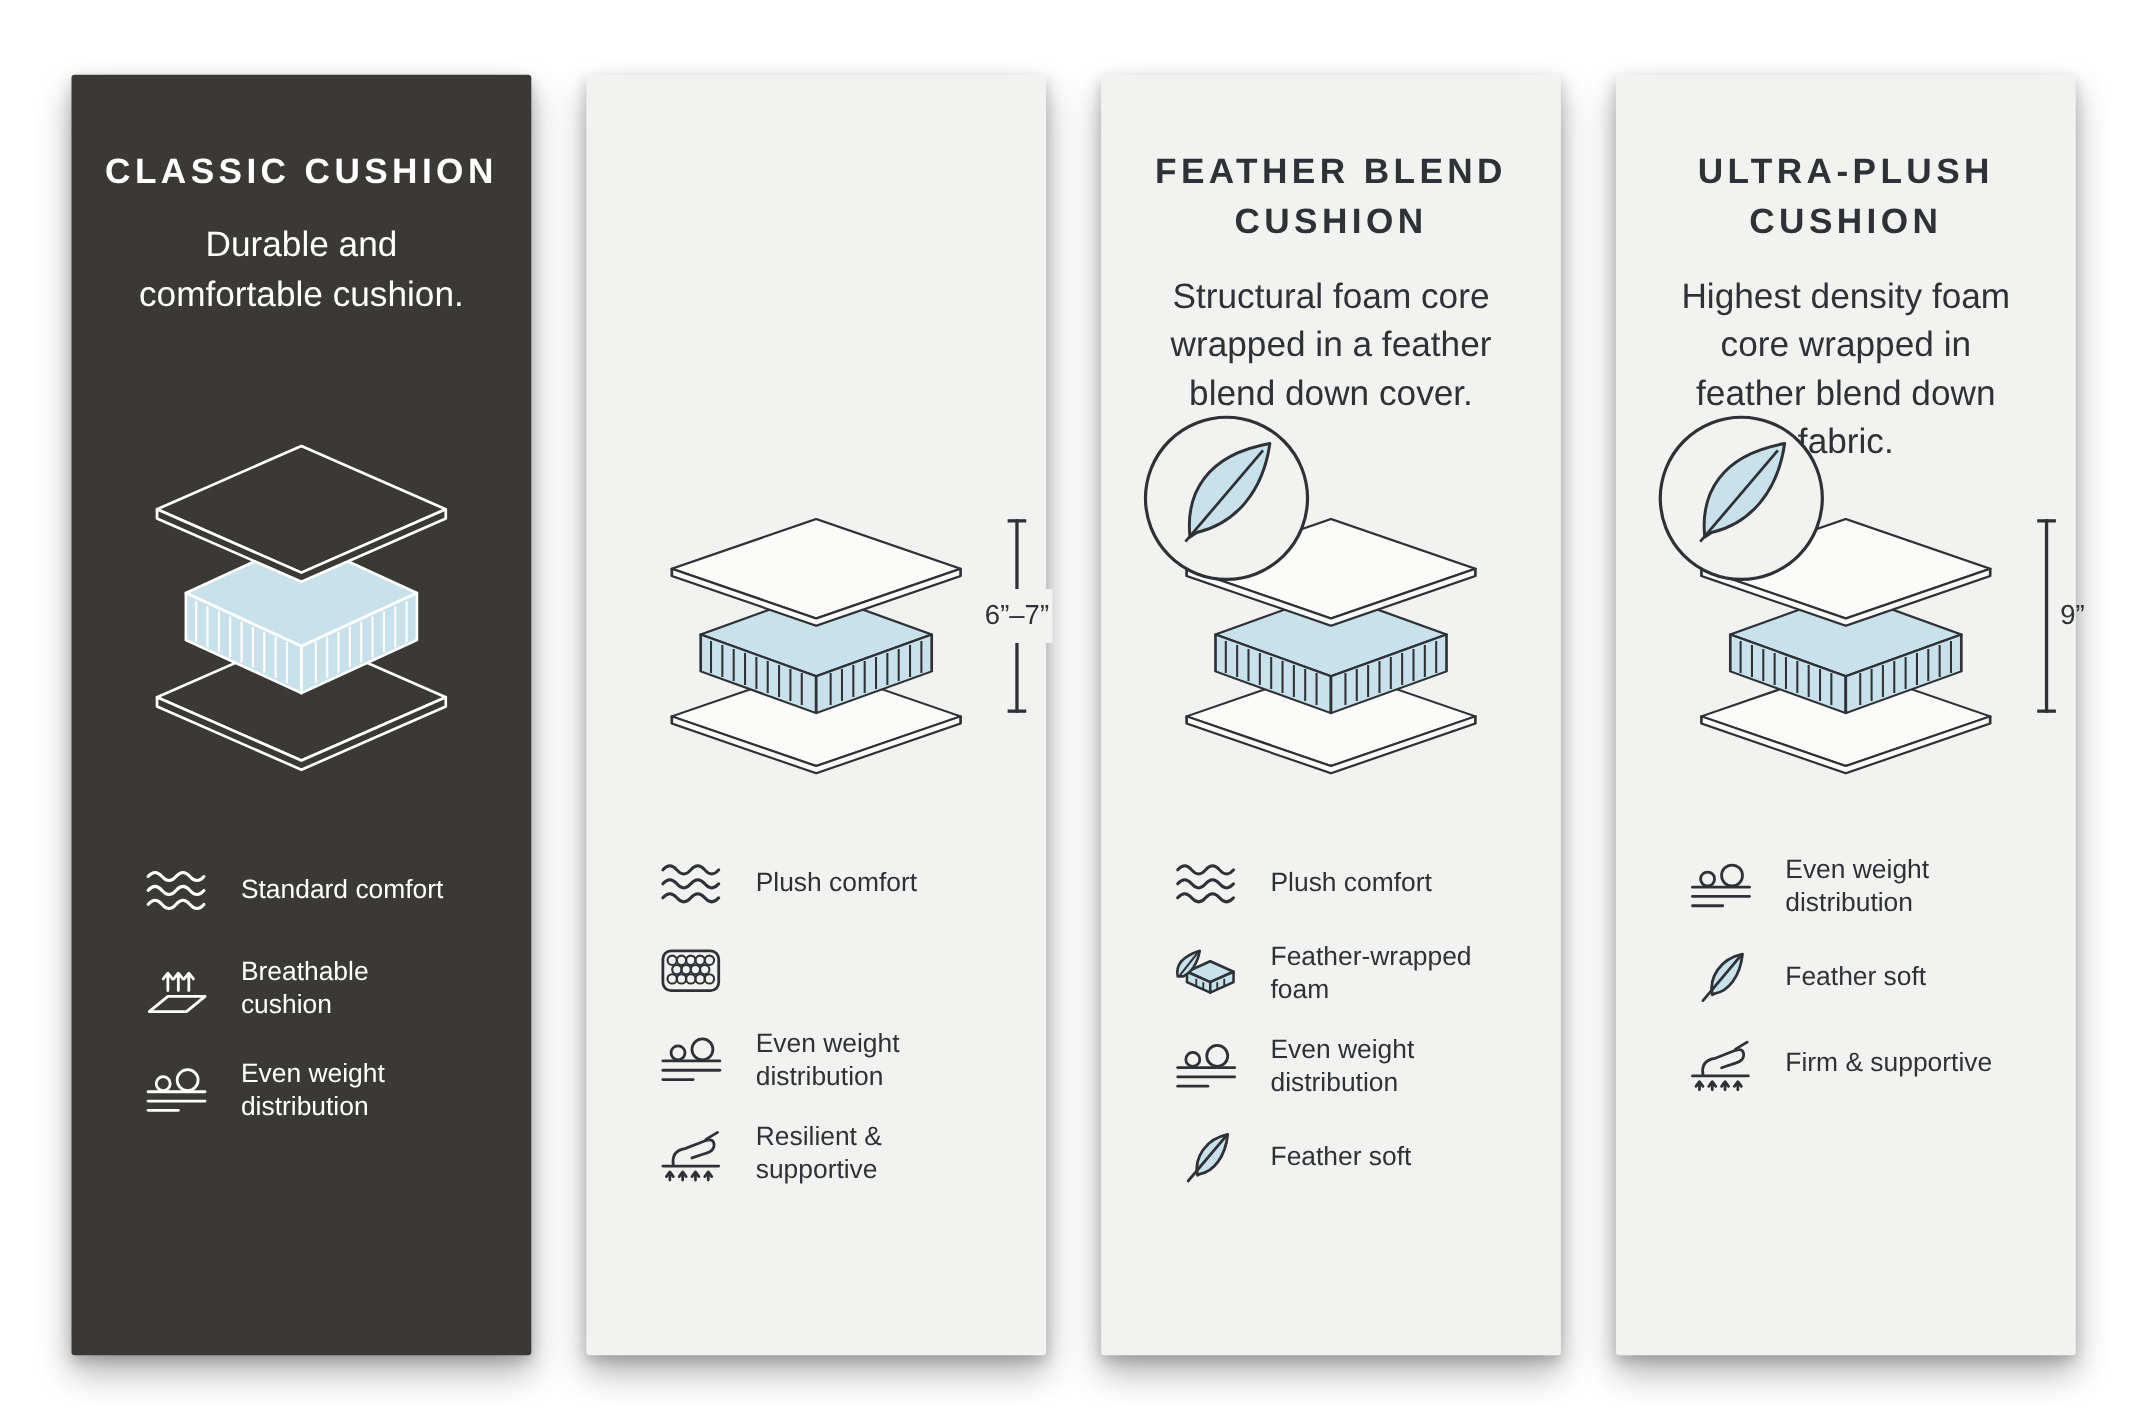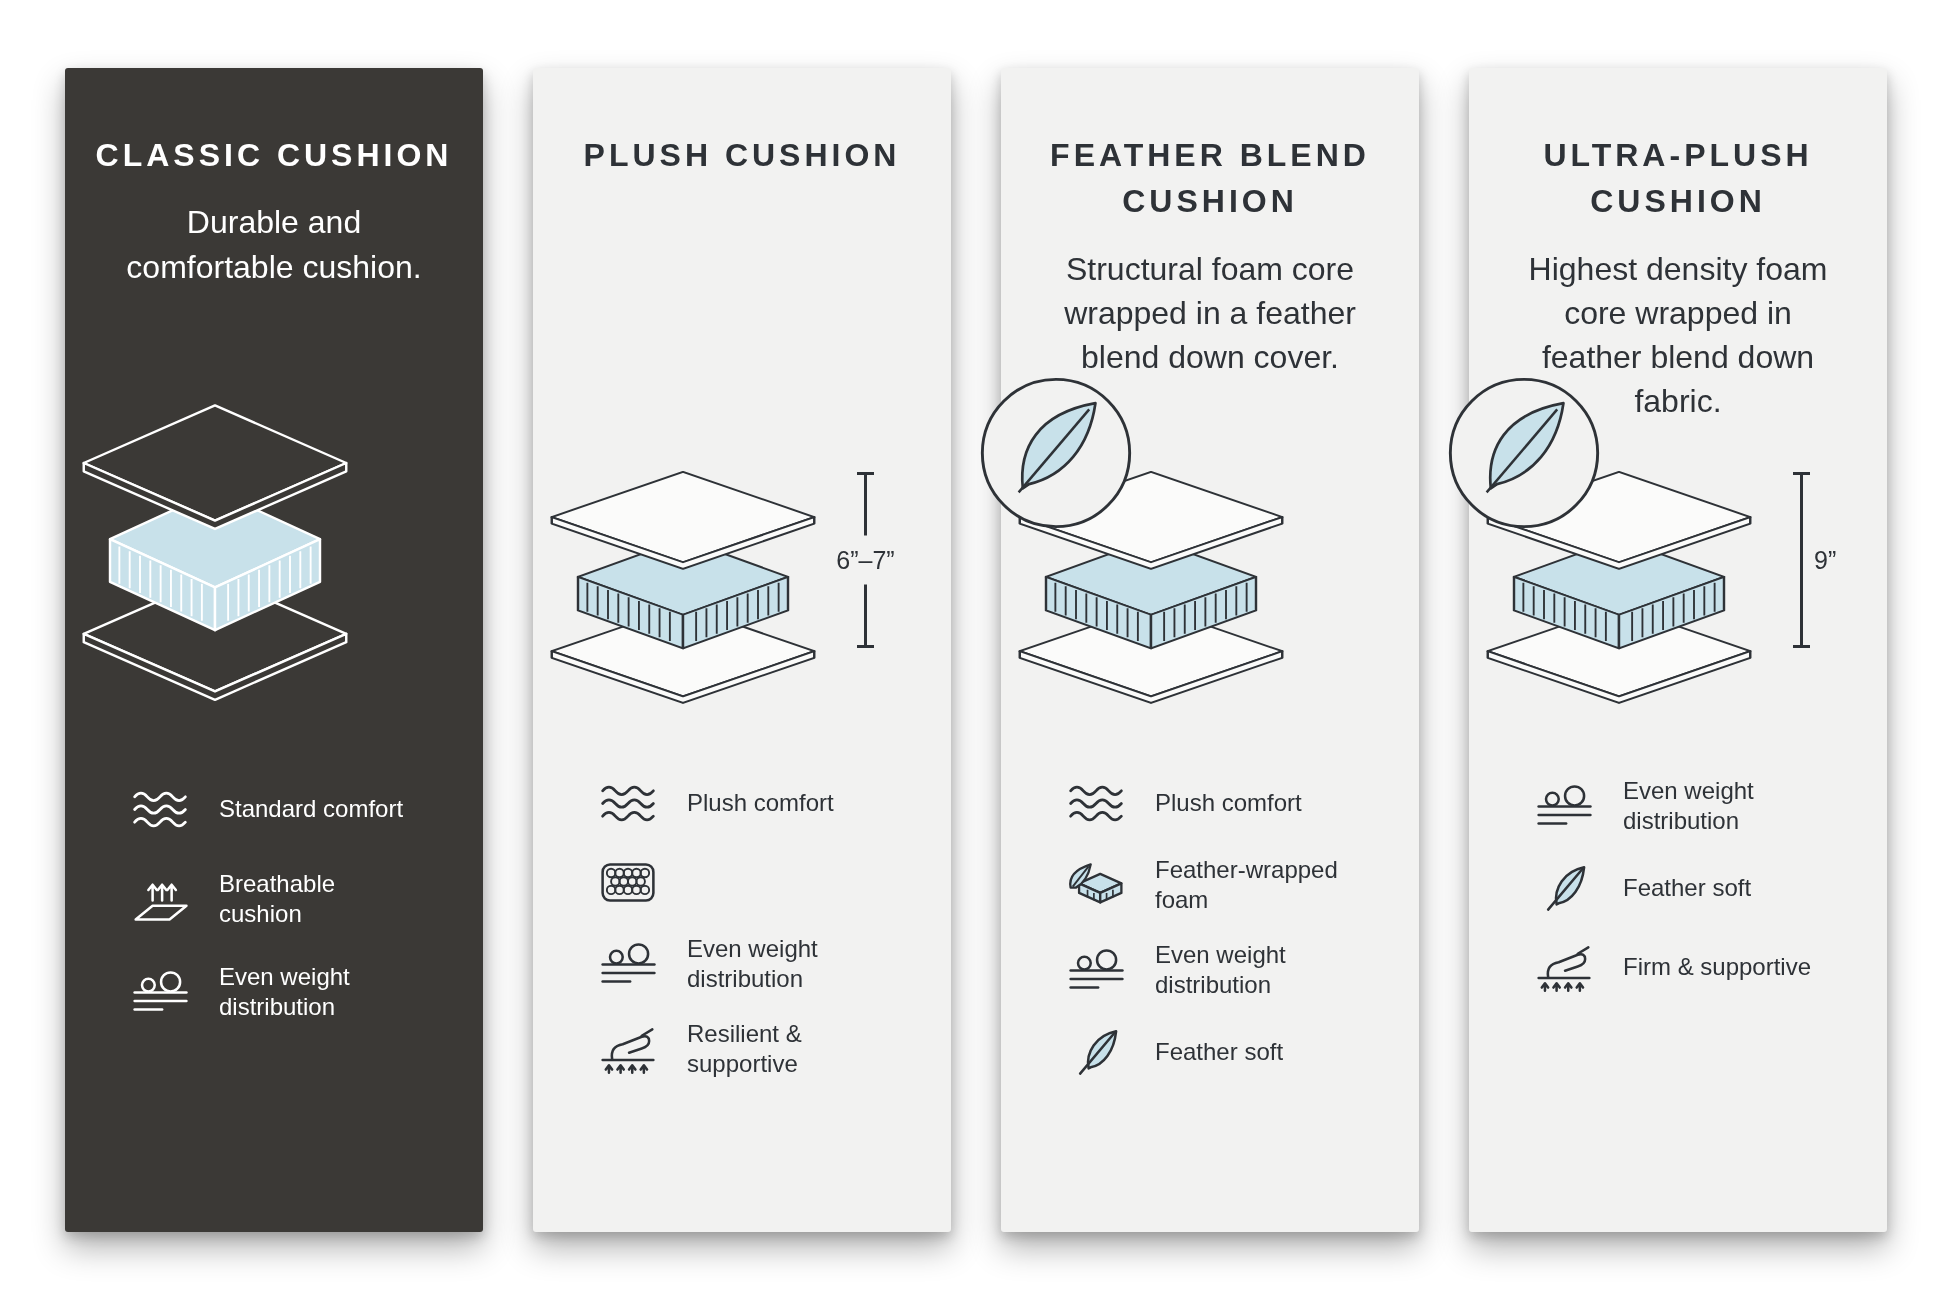--- a/index.html
+++ b/index.html
@@ -35,21 +35,21 @@
     color:var(--ink);
   }
   .card-desc {
     margin:22px 44px 0;
     text-align:center;
     font-size:32px;
     line-height:1.38;
     color:var(--ink);
   }
 
-  .diagram-wrap { position:absolute; left:0; right:0; display:flex; justify-content:flex-start; }
+  .diagram-wrap { position:absolute; left:0; right:0; display:flex; justify-content:center; }
   .card-1 .diagram-wrap { top:330px; }
   .card-2 .diagram-wrap, .card-3 .diagram-wrap, .card-4 .diagram-wrap { top:398px; }
   .diagram-box { position:relative; width:300px; }
   .cushion { display:block; color:var(--ink); }
 
   .feather-badge { position:absolute; top:-96px; left:-28px; width:166px; height:166px; color:var(--ink); }
 
   .height-bracket { position:absolute; right:-34px; top:6px; height:176px; width:3px; background:var(--ink); }
   .height-bracket::before,.height-bracket::after {
     content:""; position:absolute; left:-7px; width:17px; height:3px; background:var(--ink);
@@ -212,21 +212,20 @@
           <svg viewBox="0 0 64 52">
             <use href="#icon-even-weight"></use>
           </svg>
         </span>
       <span class="label">Even weight distribution</span>
     </div>
   </div>
 </section>
 
 <section class="card light card-2">
-  <h2 class="card-title">PLUSH CUSHION</h2>
   <div class="diagram-wrap">
     <div class="diagram-box">
       <svg class="cushion" width="300" height="245" viewBox="0 0 320 336" preserveAspectRatio="none">
           <use href="#cushion-layers"></use>
         </svg>
       <div class="height-bracket">
         <span class="height-label inline">6”–7”</span>
       </div>
     </div>
   </div>

